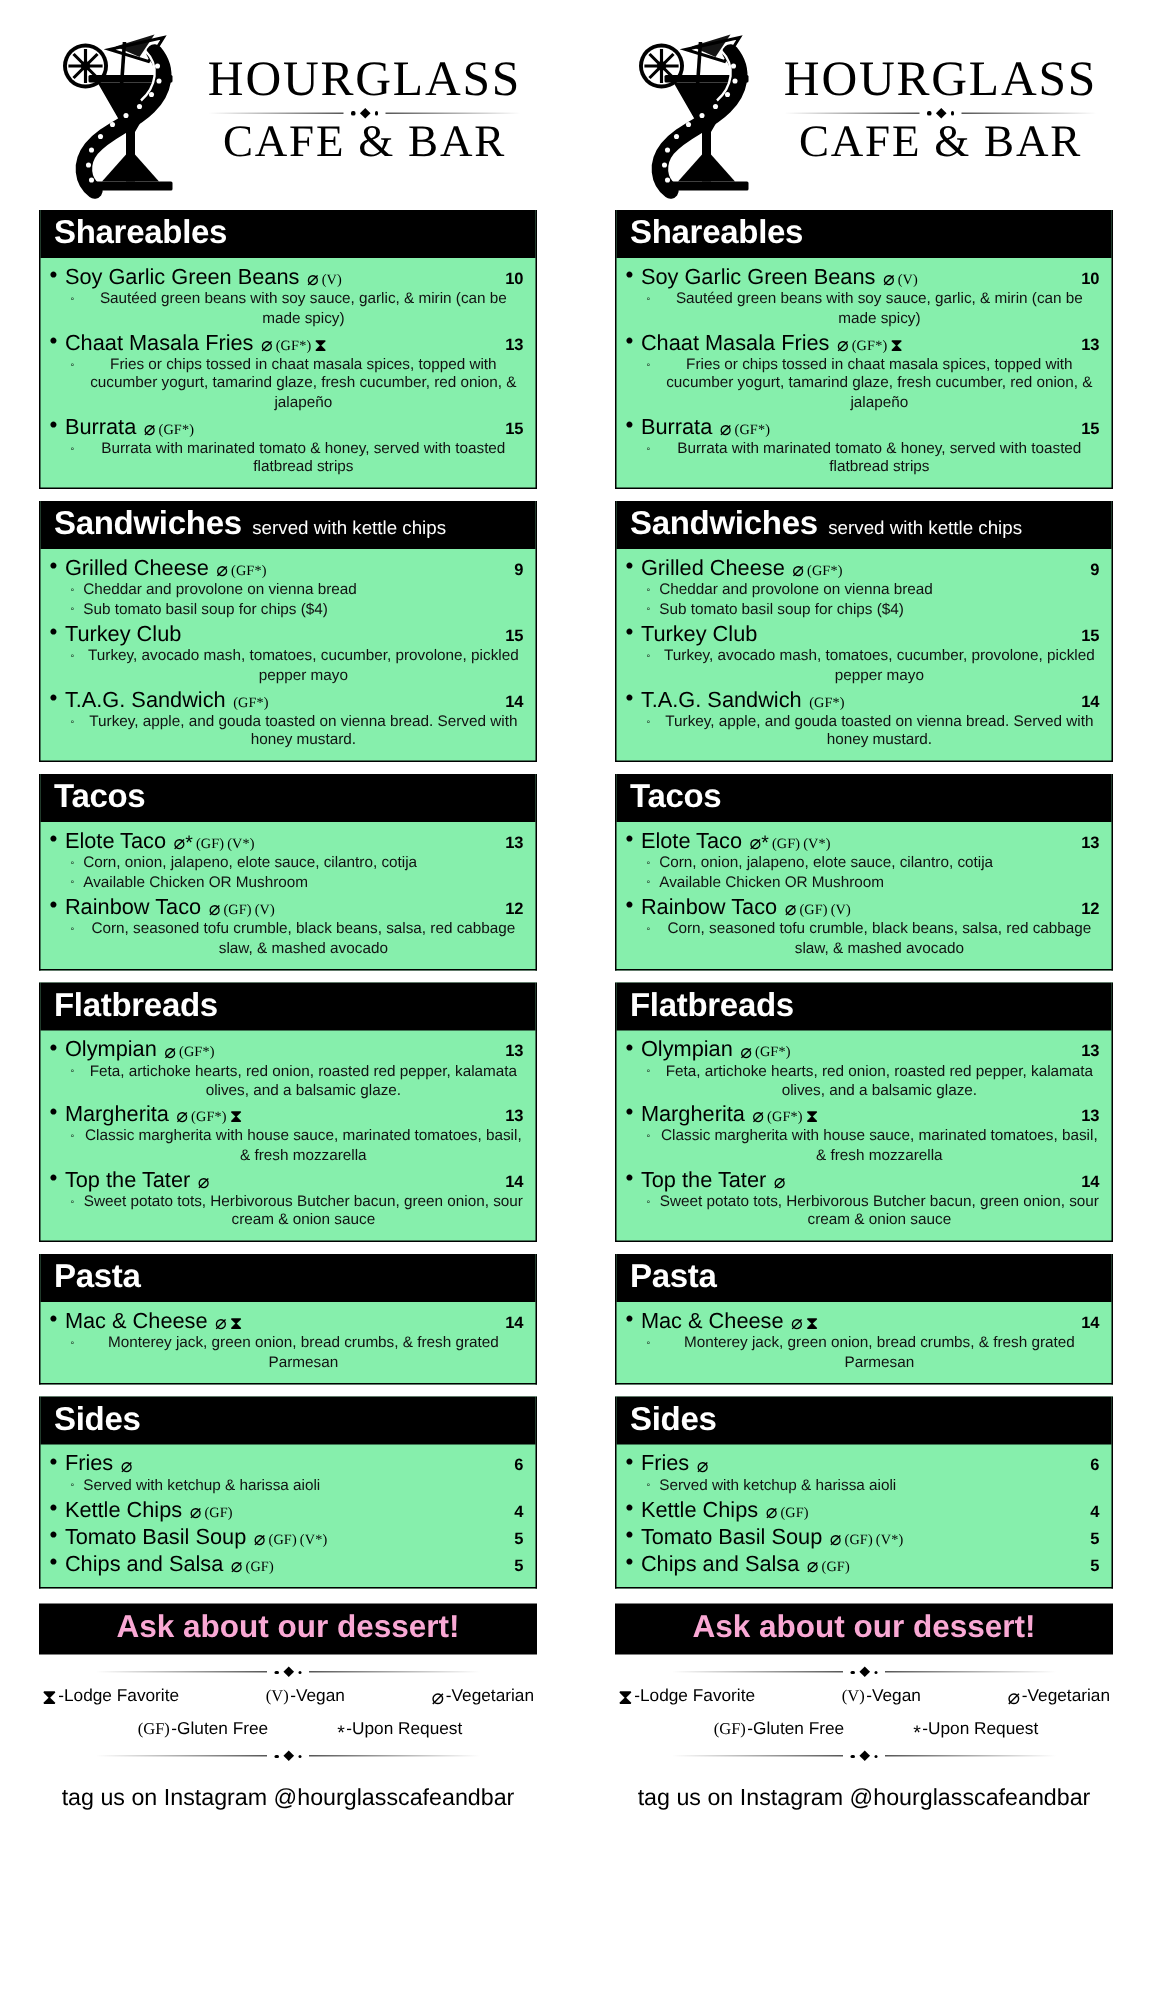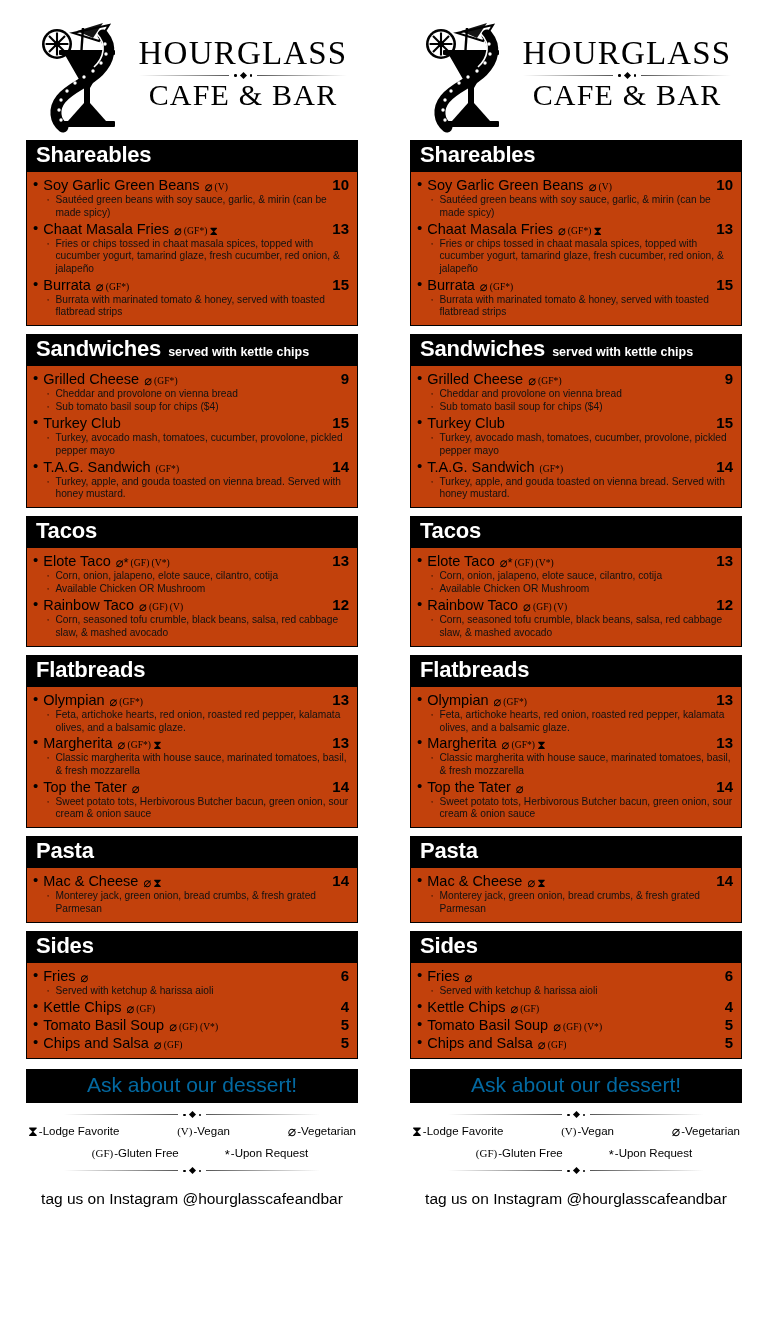--- a/index.html
+++ b/index.html
@@ -78,39 +78,39 @@
     padding: 0 5px;
   }
   .orn-dot { width: 2.5px; height: 2.5px; background: #000; border-radius: 50%; }
   .orn-dia { width: 5px; height: 5px; background: #000; transform: rotate(45deg); }
 
   
   .section {
     border: 1.5px solid #000;
     border-top: none;
     margin-bottom: 8px;
-    background: #c2410c;
+    background: #86efac;
   }
   .section-head {
     background: #000;
     color: #fff;
     padding: 3px 9px 5px 9px;
     display: flex;
     align-items: baseline;
     gap: 7px;
   }
   .section-title {
     font-size: 22px;
     font-weight: bold;
     letter-spacing: -0.2px;
     line-height: 1.1;
   }
   .section-note {
     font-size: 12.5px;
-    font-weight: bold;
+    font-weight: normal;
     line-height: 1.1;
   }
   .section-body { padding: 4px 8px 6px 6px; }
 
   .item { position: relative; }
   .item-row {
     display: flex;
     align-items: baseline;
     justify-content: space-between;
     gap: 6px;
@@ -151,51 +151,52 @@
     font-family: "Liberation Serif", serif;
     letter-spacing: 0.1px;
   }
   .tag-glass {
     font-size: 12px;
     line-height: 1;
     position: relative;
     top: 1px;
   }
   .item-price {
-    font-size: 15px;
+    font-size: 11px;
     font-weight: bold;
     flex: 0 0 auto;
     text-align: right;
     min-width: 20px;
   }
   .desc-list { margin: 0; padding: 0; list-style: none; }
   .desc {
     display: flex;
     gap: 6px;
     padding-left: 14px;
     margin-top: 0px;
+    text-align: center;
   }
   .desc-bullet {
     font-size: 7px;
     line-height: 1.85;
     flex: 0 0 auto;
   }
   .desc-text {
     font-size: 10.2px;
     line-height: 1.24;
     color: #111;
   }
 
   
   .dessert {
     background: #000;
-    color: #0369a1;
+    color: #f9a8d4;
     text-align: center;
     font-size: 21px;
-    font-weight: normal;
+    font-weight: bold;
     padding: 4px 0 6px 0;
     margin: 2px 0 0 0;
   }
 
   
   .divider {
     display: flex;
     align-items: center;
     justify-content: center;
     padding: 0 38px;

